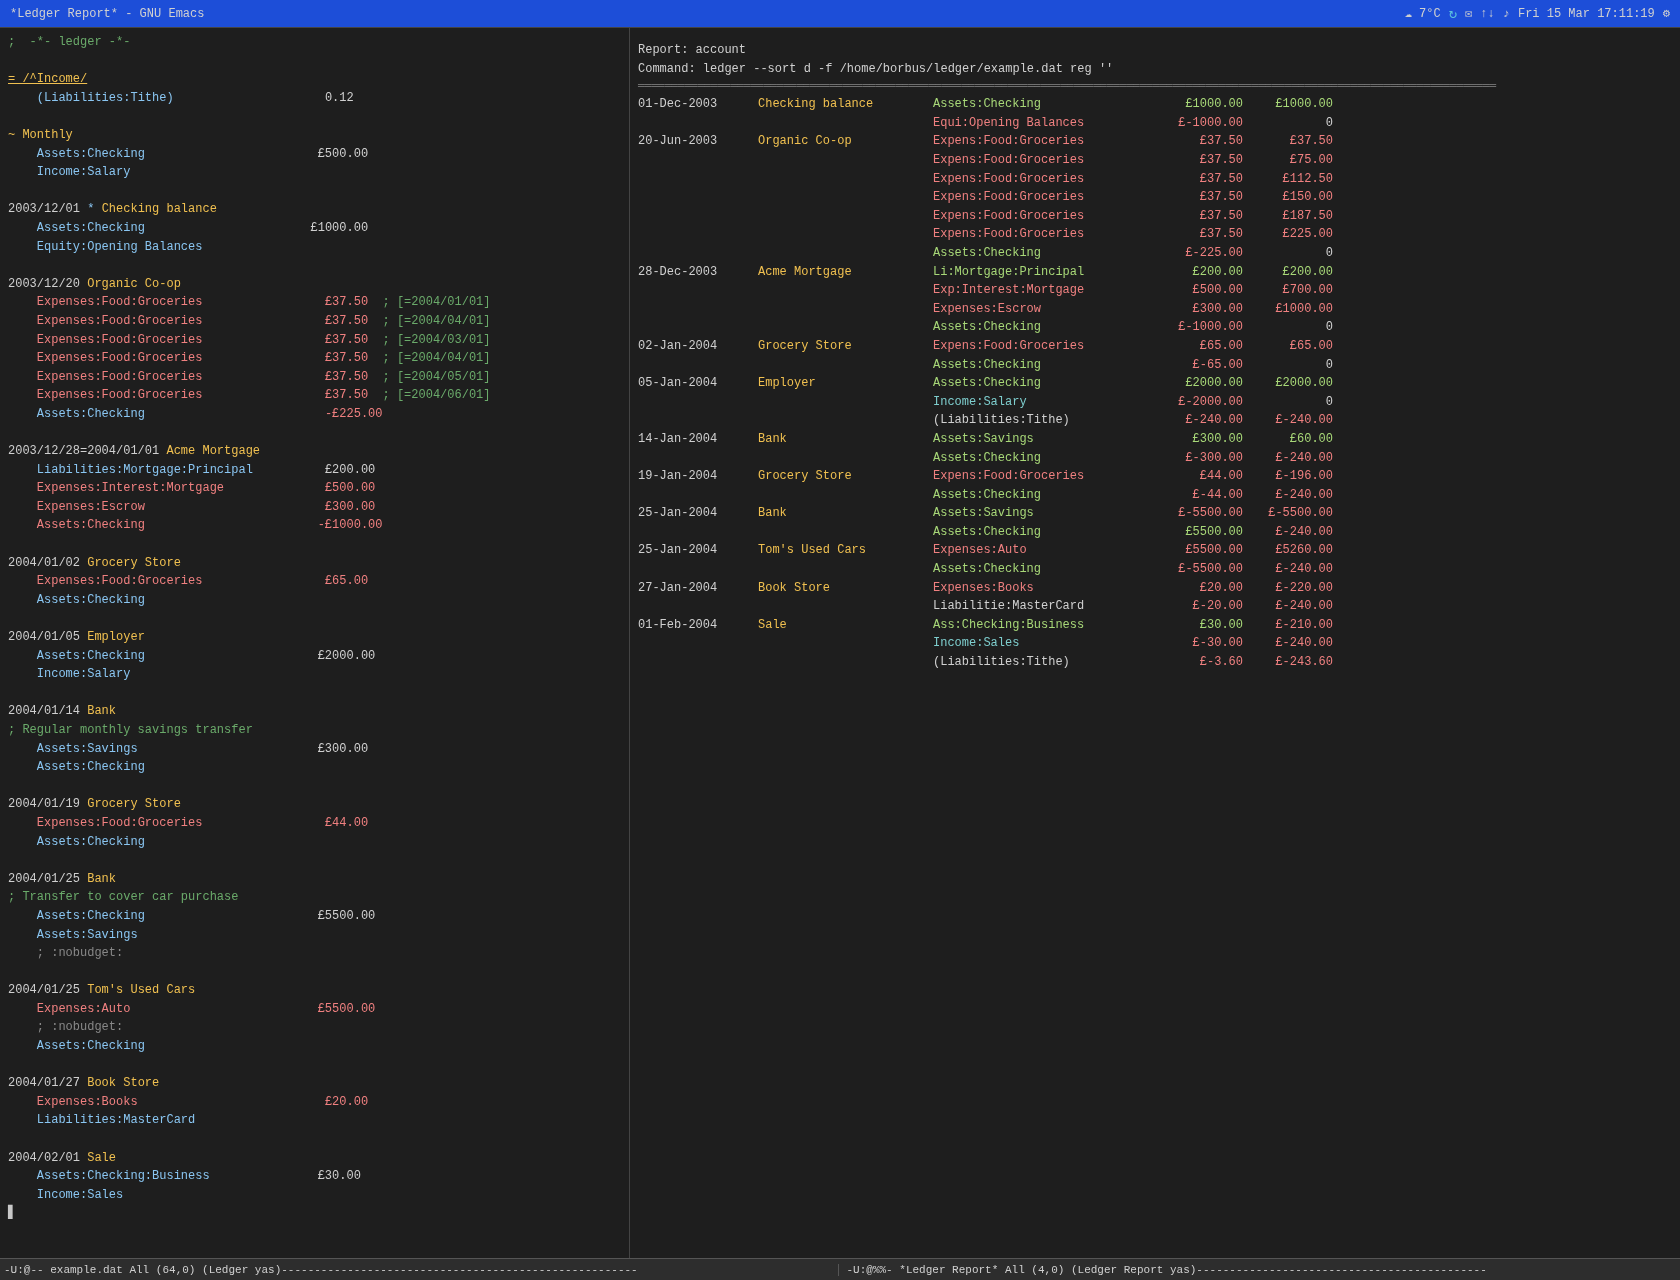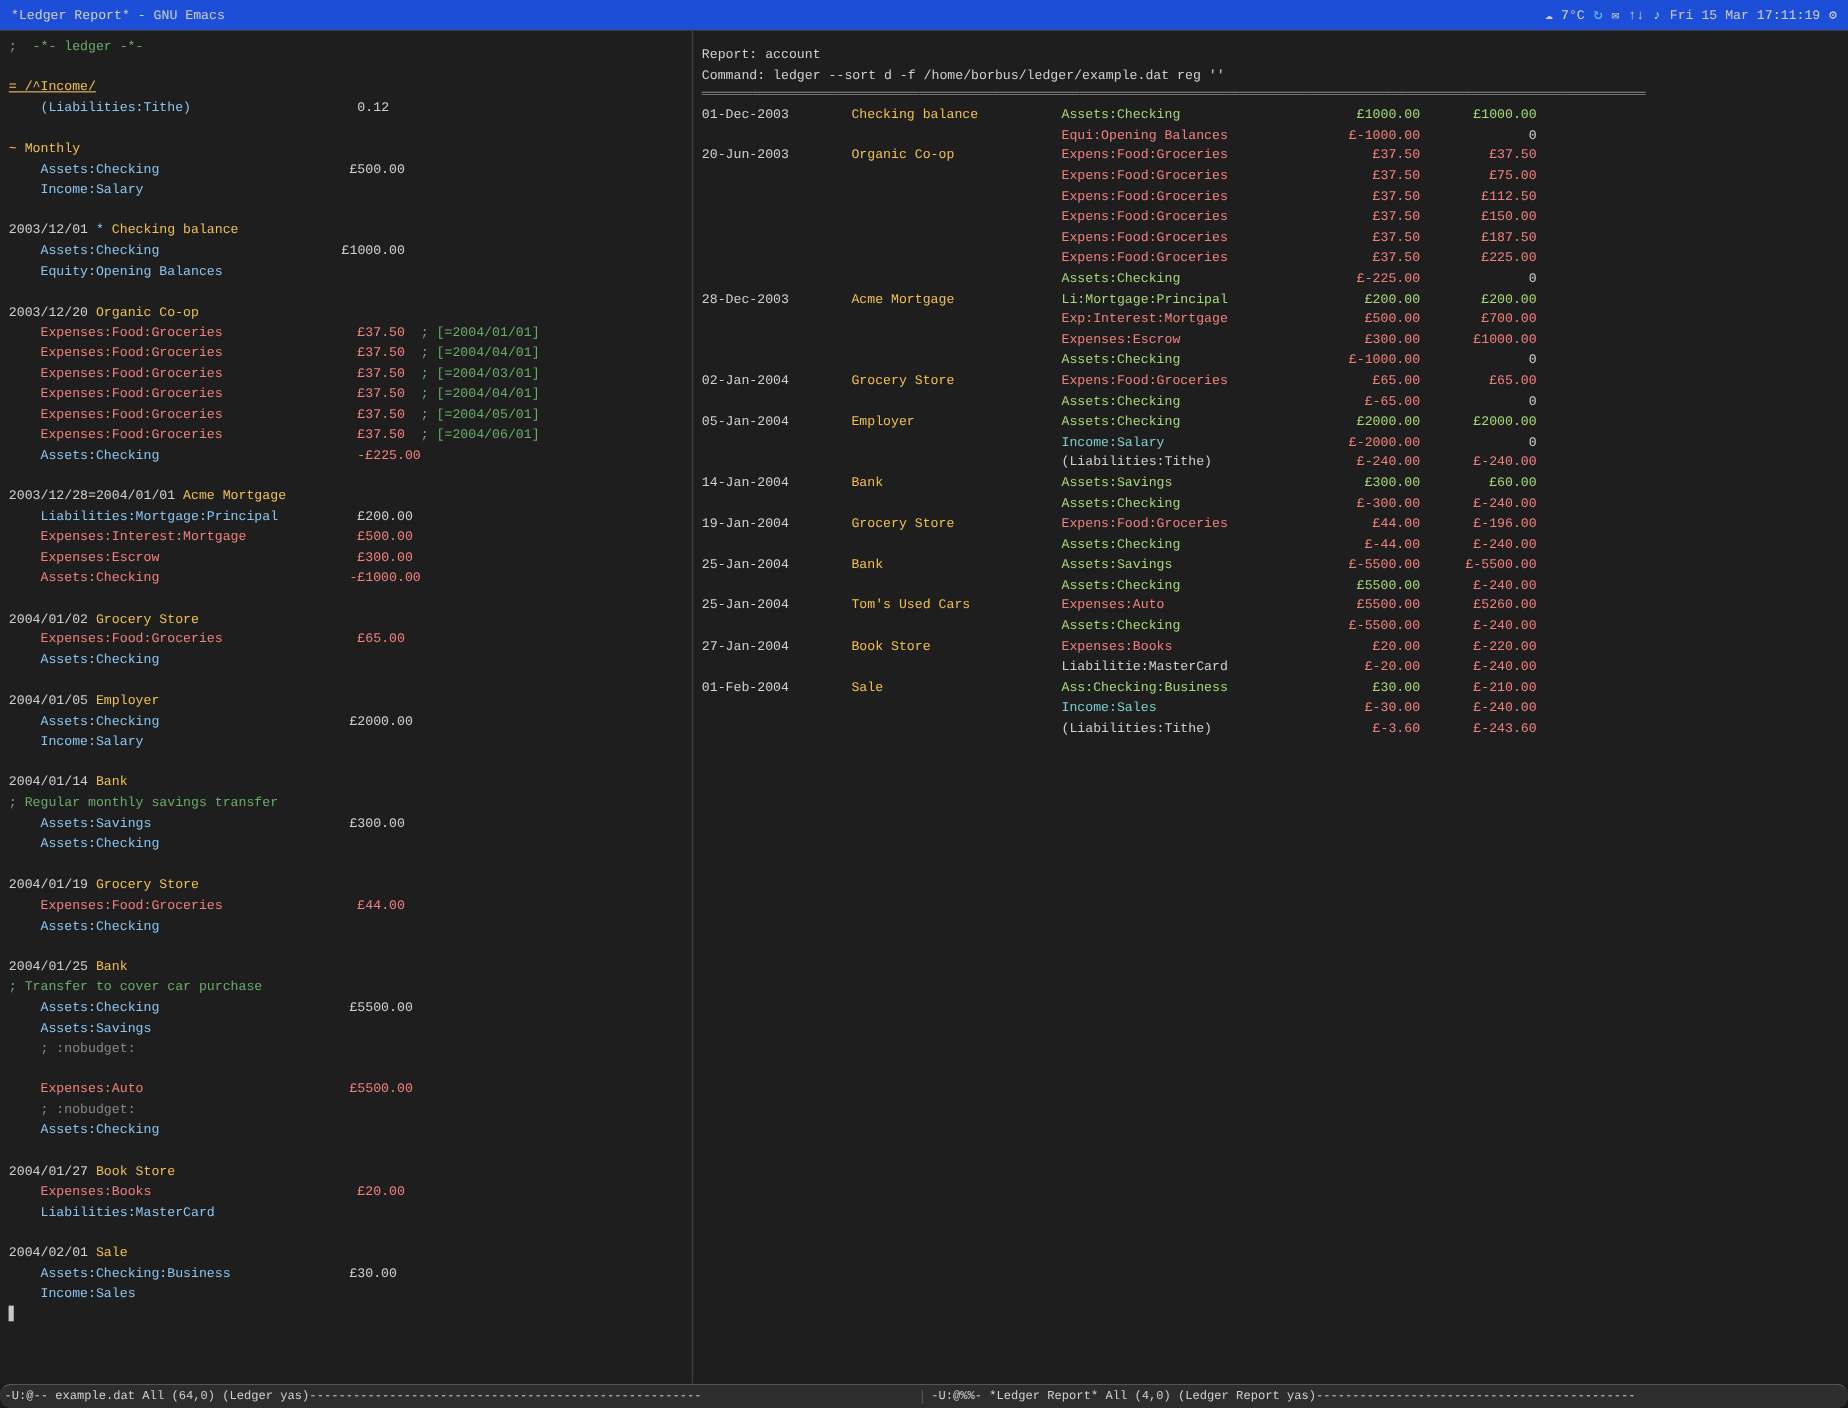--- a/index.html
+++ b/index.html
@@ -57,21 +57,20 @@
 
     
     #statusbar {
       height: 22px;
       background: #2d2d2d;
       display: flex;
       align-items: center;
       font-size: 11px;
       color: #d0d0d0;
       border-top: 1px solid #555;
-      border-radius: 10px;
     }
     #statusbar-left {
       flex: 1;
       padding-left: 4px;
     }
     #statusbar-right {
       flex: 1;
       padding-left: 8px;
       border-left: 1px solid #555;
     }
@@ -89,21 +88,21 @@
     .amount-red { color: #f08080; }
     .date { color: #d0d0d0; }
     .tx-title { color: #f0c050; }
     .tilde { color: #f0c050; }
     .equals { color: #f0c050; text-decoration: underline; }
     .nobudget { color: #888; }
 
     
     .report-header { color: #d0d0d0; font-size: 12px; }
     .report-sep { color: #888; }
-    .report-row { display: flex; line-height: 1.55; white-space: pre; gap: 16px; }
+    .report-row { display: flex; line-height: 1.55; white-space: pre; }
     .r-date { width: 120px; color: #d0d0d0; }
     .r-desc { width: 175px; color: #f0c050; }
     .r-account { width: 220px; }
     .r-amount { width: 90px; text-align: right; }
     .r-running { width: 90px; text-align: right; }
     .col-red { color: #f08080; }
     .col-green { color: #a8d878; }
     .col-cyan { color: #7ecece; }
     .col-white { color: #d0d0d0; }
   </style>
@@ -170,20 +169,21 @@
     <div class="line"><span class="date">2004/01/19</span> <span class="tx-title">Grocery Store</span></div>
     <div class="line">    <span class="account-red">Expenses:Food:Groceries</span>                 <span class="amount-red">£44.00</span></div>
     <div class="line">    <span class="account">Assets:Checking</span></div>
     <div class="line">&nbsp;</div>
     <div class="line"><span class="date">2004/01/25</span> <span class="tx-title">Bank</span></div>
     <div class="line comment">; Transfer to cover car purchase</div>
     <div class="line">    <span class="account">Assets:Checking</span>                        <span class="amount">£5500.00</span></div>
     <div class="line">    <span class="account">Assets:Savings</span></div>
     <div class="line nobudget">    <span class="nobudget">; :nobudget:</span></div>
     <div class="line">&nbsp;</div>
+    <div class="line"><span class="date">2004/01/25</span> <span class="tx-title">Tom's Used Cars</span></div>
     <div class="line">    <span class="account-red">Expenses:Auto</span>                          <span class="amount-red">£5500.00</span></div>
     <div class="line nobudget">    <span class="nobudget">; :nobudget:</span></div>
     <div class="line">    <span class="account">Assets:Checking</span></div>
     <div class="line">&nbsp;</div>
     <div class="line"><span class="date">2004/01/27</span> <span class="tx-title">Book Store</span></div>
     <div class="line">    <span class="account-red">Expenses:Books</span>                          <span class="amount-red">£20.00</span></div>
     <div class="line">    <span class="account">Liabilities:MasterCard</span></div>
     <div class="line">&nbsp;</div>
     <div class="line"><span class="date">2004/02/01</span> <span class="tx-title">Sale</span></div>
     <div class="line">    <span class="account">Assets:Checking:Business</span>               <span class="amount">£30.00</span></div>

